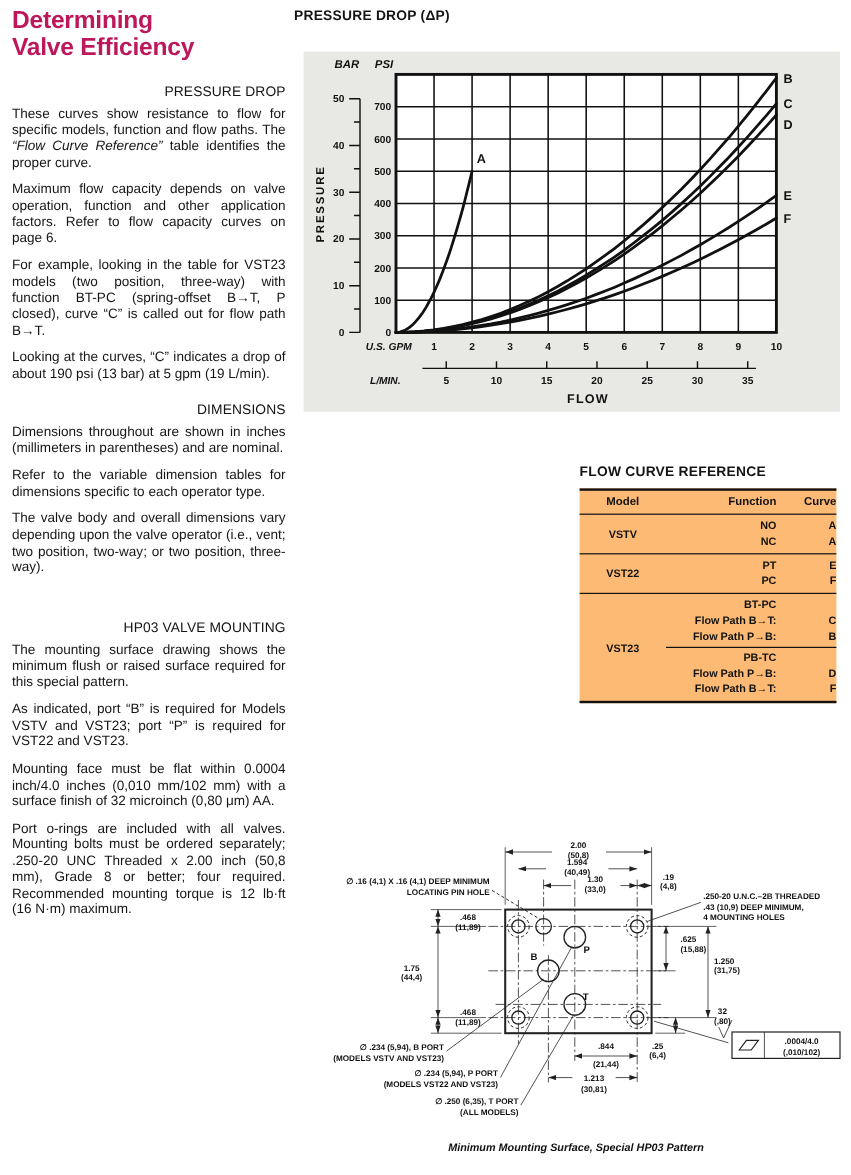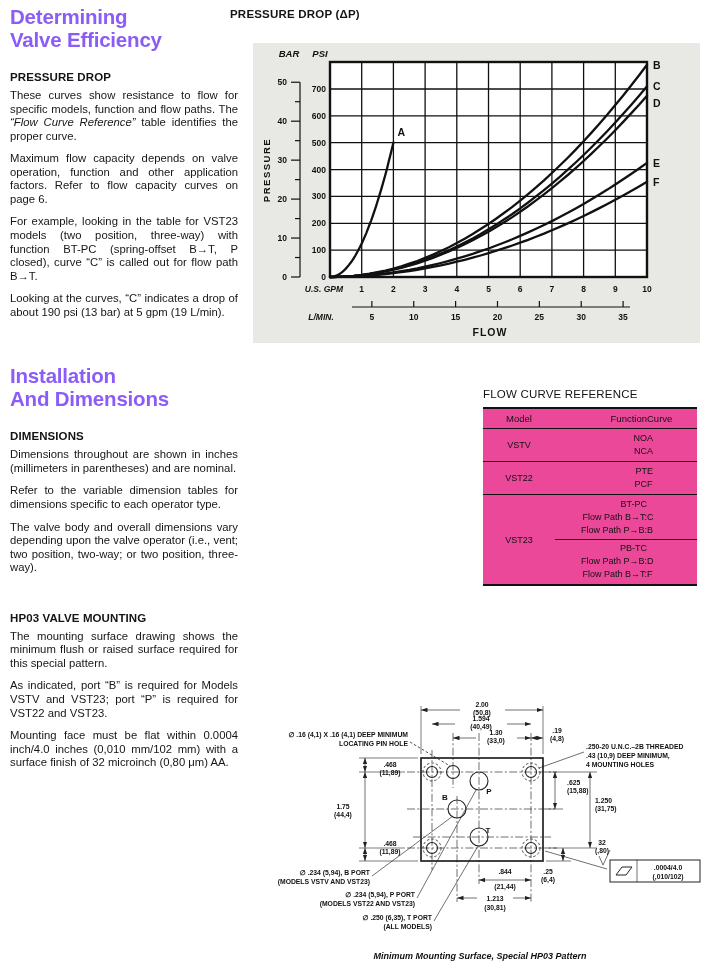--- a/index.html
+++ b/index.html
@@ -1,48 +1,48 @@
 <!DOCTYPE html>
 <html><head>
 <meta charset="utf-8">
 <style>
   html,body{margin:0;padding:0;background:#ffffff;}
   body{width:709px;height:979px;position:relative;font-family:"Liberation Sans",sans-serif;color:#141414;overflow:hidden;}
 
   
   .left-col{position:absolute;left:10px;top:6px;width:228px;}
-  .big-title{font-size:20.5px;font-weight:700;line-height:1.1;letter-spacing:-.2px;color:#8b5cf6;margin:0 0 20px 0;}
-  .sec-head{font-size:11.5px;font-weight:700;margin:17px 0 6px 0;letter-spacing:.1px;}
+  .big-title{font-size:20.5px;font-weight:700;line-height:1.1;letter-spacing:-.2px;color:#be185d;margin:0 0 20px 0;}
+  .sec-head{font-size:11.5px;font-weight:400;margin:17px 0 6px 0;letter-spacing:.1px;text-align:right;}
   .body-p{font-size:11.3px;line-height:1.2;text-align:justify;margin:0 0 9px 0;color:#161616;}
   .mt-big{margin-top:46px;}
 
   
-  .chart-title{position:absolute;left:230px;top:8px;font-size:11.5px;font-weight:700;letter-spacing:.2px;}
+  .chart-title{position:absolute;left:245px;top:8px;font-size:11.5px;font-weight:700;letter-spacing:.2px;}
   .chart-panel{position:absolute;left:253px;top:43px;width:447px;height:300px;background:#e8e8e4;}
   .grid{stroke:#111;stroke-width:1.3;}
   .frame{stroke:#111;stroke-width:2.4;fill:none;}
   .curve{stroke:#111;stroke-width:2.3;fill:none;stroke-linecap:round;}
   .thin{stroke:#111;stroke-width:1.2;}
   .tick{font:700 8.5px "Liberation Sans",sans-serif;fill:#111;}
   .clabel{font:700 10.5px "Liberation Sans",sans-serif;fill:#111;}
   .hdr{font:italic 700 9.5px "Liberation Sans",sans-serif;fill:#111;}
   .hdr2{font:italic 700 8.5px "Liberation Sans",sans-serif;fill:#111;}
   .flow{font:700 10.5px "Liberation Sans",sans-serif;fill:#111;letter-spacing:1px;}
   .ylab{font:700 9.5px "Liberation Sans",sans-serif;fill:#111;letter-spacing:1.5px;}
   .mid{text-anchor:middle;} .endt{text-anchor:end;}
 
   
-  .table-title{position:absolute;left:483px;top:388px;font-size:11.5px;font-weight:400;letter-spacing:.2px;}
-  .ftable{position:absolute;left:483px;top:407px;width:214px;border-top:2.5px solid #111;border-bottom:2.5px solid #111;background:#ec4899;font-weight:400;font-size:9px;color:#111;}
+  .table-title{position:absolute;left:483px;top:388px;font-size:11.5px;font-weight:700;letter-spacing:.2px;}
+  .ftable{position:absolute;left:483px;top:407px;width:214px;border-top:2.5px solid #111;border-bottom:2.5px solid #111;background:#fdba74;font-weight:700;font-size:9px;color:#111;}
   .frow{display:flex;border-top:1.4px solid #111;}
   .frow:first-child{border-top:none;}
   .fhead{height:19px;align-items:center;}
   .fc-model{width:72px;display:flex;align-items:center;justify-content:center;text-align:center;}
   .fc-fn{width:92px;text-align:right;}
-  .fc-cv{flex:1;text-align:left;}
+  .fc-cv{flex:1;text-align:right;}
   .fc-main{flex:1;padding:3px 0;}
   .fline{display:flex;line-height:1.45;}
   .fh{font-size:9.5px;}
   .subdiv{border-top:1.2px solid #111;margin:2px 0;}
 
   
   .drawing{position:absolute;left:255px;top:688px;}
   .d-line{stroke:#222;stroke-width:1.1;fill:none;}
   .d-plate{stroke:#222;stroke-width:1.7;fill:none;}
   .d-thin{stroke:#222;stroke-width:.65;fill:none;}
@@ -58,31 +58,31 @@
 
 <div class="left-col">
   <h1 class="big-title"><span>Determining</span><br><span>Valve Efficiency</span></h1>
 
   <div class="sec-head">PRESSURE DROP</div>
   <p class="body-p"><span>These curves show resistance to flow for specific models, function and flow paths. The </span><i>“Flow Curve Reference”</i><span> table identifies the proper curve.</span></p>
   <p class="body-p">Maximum flow capacity depends on valve operation, function and other application factors. Refer to flow capacity curves on page 6.</p>
   <p class="body-p">For example, looking in the table for VST23 models (two position, three-way) with function BT-PC (spring-offset B→T, P closed), curve “C” is called out for flow path B→T.</p>
   <p class="body-p">Looking at the curves, “C” indicates a drop of about 190 psi (13 bar) at 5 gpm (19 L/min).</p>
 
-  <h1 class="big-title mt-big"><span>Installation</span><br><span>And Dimensions</span></h1>
 
   <div class="sec-head">DIMENSIONS</div>
   <p class="body-p">Dimensions throughout are shown in inches (millimeters in parentheses) and are nominal.</p>
   <p class="body-p">Refer to the variable dimension tables for dimensions specific to each operator type.</p>
   <p class="body-p">The valve body and overall dimensions vary depending upon the valve operator (i.e., vent; two position, two-way; or two position, three-way).</p>
 
   <div class="sec-head" style="margin-top:37px">HP03 VALVE MOUNTING</div>
   <p class="body-p">The mounting surface drawing shows the minimum flush or raised surface required for this special pattern.</p>
   <p class="body-p">As indicated, port “B” is required for Models VSTV and VST23; port “P” is required for VST22 and VST23.</p>
   <p class="body-p">Mounting face must be flat within 0.0004 inch/4.0 inches (0,010 mm/102 mm) with a surface finish of 32 microinch (0,80 μm) AA.</p>
+  <p class="body-p">Port o-rings are included with all valves. Mounting bolts must be ordered separately; .250-20 UNC Threaded x 2.00 inch (50,8 mm), Grade 8 or better; four required. Recommended mounting torque is 12 lb·ft (16 N·m) maximum.</p>
 </div>
 
 <div class="chart-title">PRESSURE DROP (ΔP)</div>
 <div class="chart-panel">
   <svg id="chartsvg" width="447" height="300" viewBox="0 0 447 300">
       <rect x="77" y="19" width="317" height="215" fill="#ffffff"></rect>
       <line x1="108.7" y1="19" x2="108.7" y2="234" class="grid"></line>
       <line x1="140.4" y1="19" x2="140.4" y2="234" class="grid"></line>
       <line x1="172.1" y1="19" x2="172.1" y2="234" class="grid"></line>
       <line x1="203.8" y1="19" x2="203.8" y2="234" class="grid"></line>

